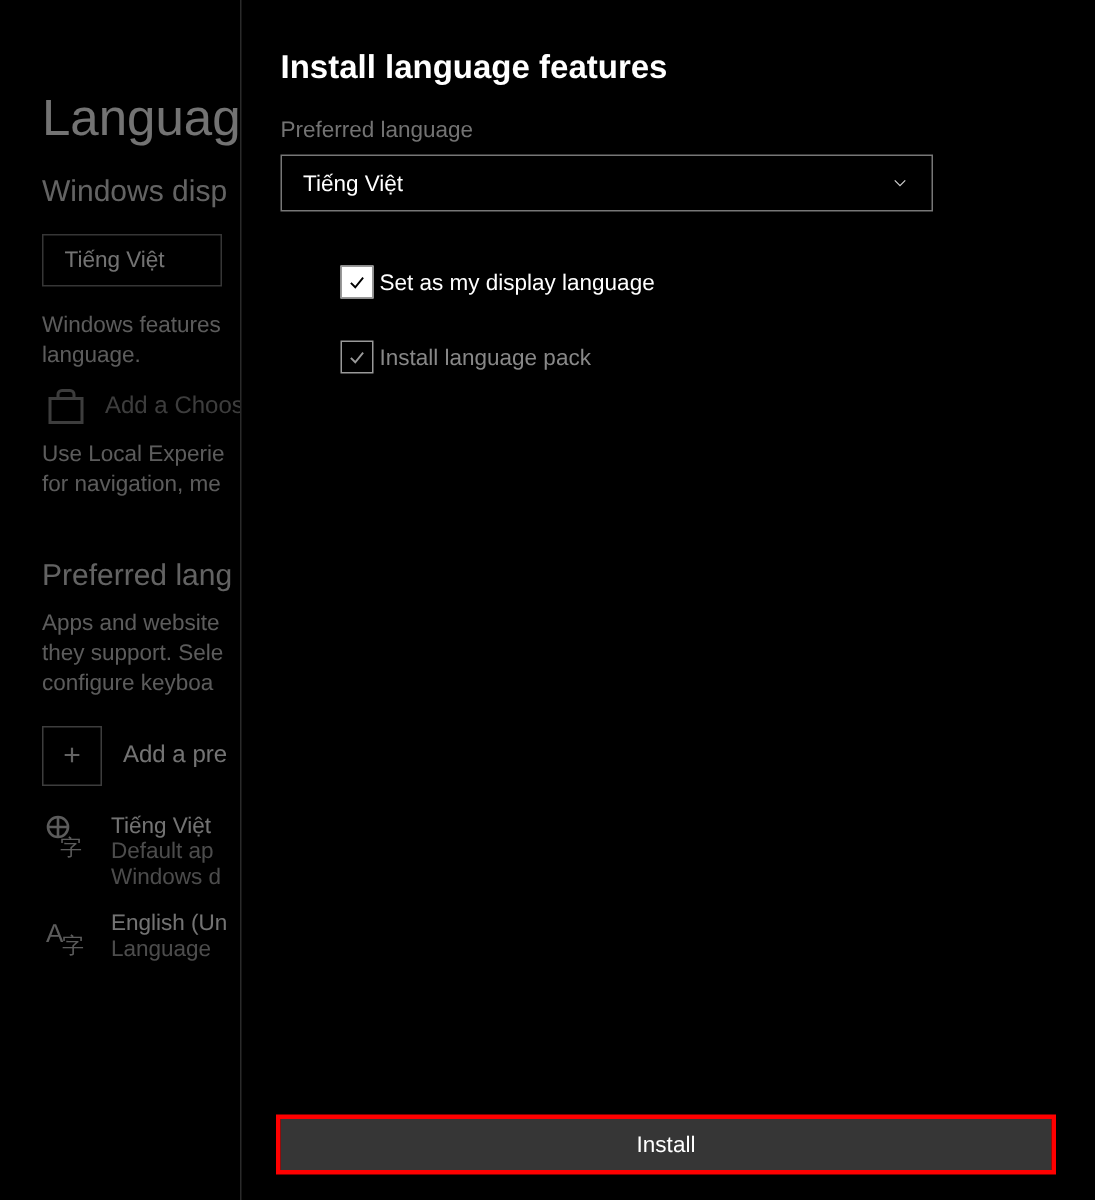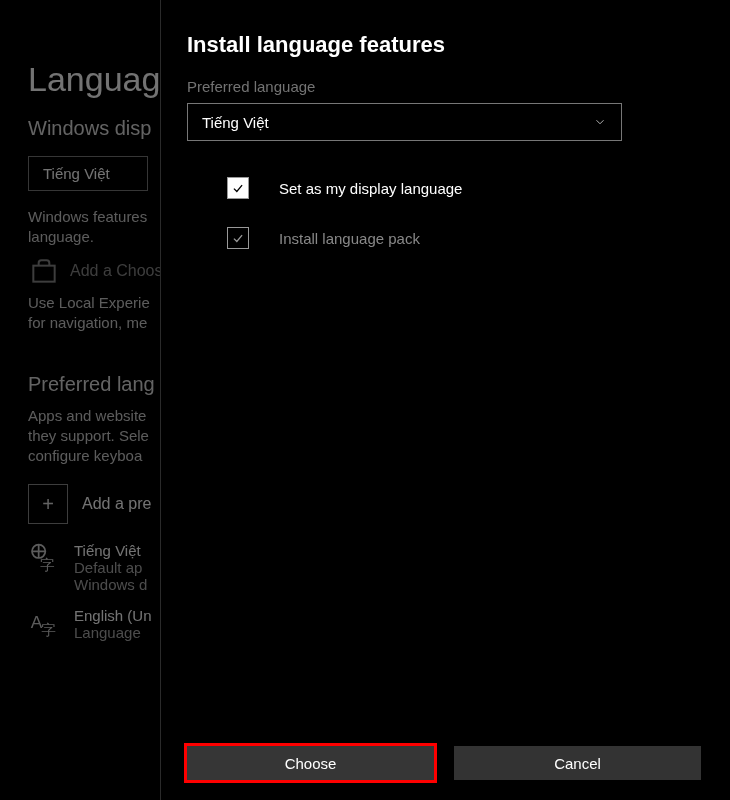--- a/index.html
+++ b/index.html
@@ -31,21 +31,21 @@
   .modal-title { font-size: 22px; font-weight: 600; margin-bottom: 20px; }
   .field-label { font-size: 15px; color: #737373; margin-bottom: 8px; }
   .select {
     border: 1px solid #777; height: 38px; display:flex; align-items:center;
     justify-content: space-between; padding: 0 14px; color:#fff; font-size:15px;
     background: #000; width: 435px; margin-bottom: 26px;
   }
   .chev { width:14px; height:14px; }
   .chev svg { width:14px; height:14px; stroke:#ccc; stroke-width:1.5; fill:none; }
 
-  .checkrow { display:flex; align-items:center; gap:30px; margin: 10px 0 18px; padding-left: 40px; }
+  .checkrow { display:flex; align-items:center; gap:4px; margin: 10px 0 18px; padding-left: 40px; }
   .checkbox {
     width: 22px; height: 22px; border: 1px solid #999; display:flex;
     align-items:center; justify-content:center; background:#111;
   }
   .checkbox.checked { background:#fff; }
   .checkbox svg { width:14px; height:14px; stroke:#000; stroke-width:2.2; fill:none; }
   .checkbox.unchecked svg { stroke:#999; }
   .checklabel { font-size: 15px; color:#fff; }
   .disabled-row .checklabel { color:#888; }
   .disabled-row .checkbox { background:#000; }
@@ -156,19 +156,18 @@
               <polyline points="5 13 10 18 19 7"></polyline>
             </svg>
         </div>
         <div class="checklabel">Install language pack</div>
       </div>
 
       <div class="modal-spacer"></div>
 
 
       <div class="btnrow">
-        <button class="btn primary highlight">Choose</button>
-        <button class="btn">Cancel</button>
+        <button class="btn primary highlight">Install</button>
       </div>
     </div>
   </div>
 
 </div>
 
 </body></html>

